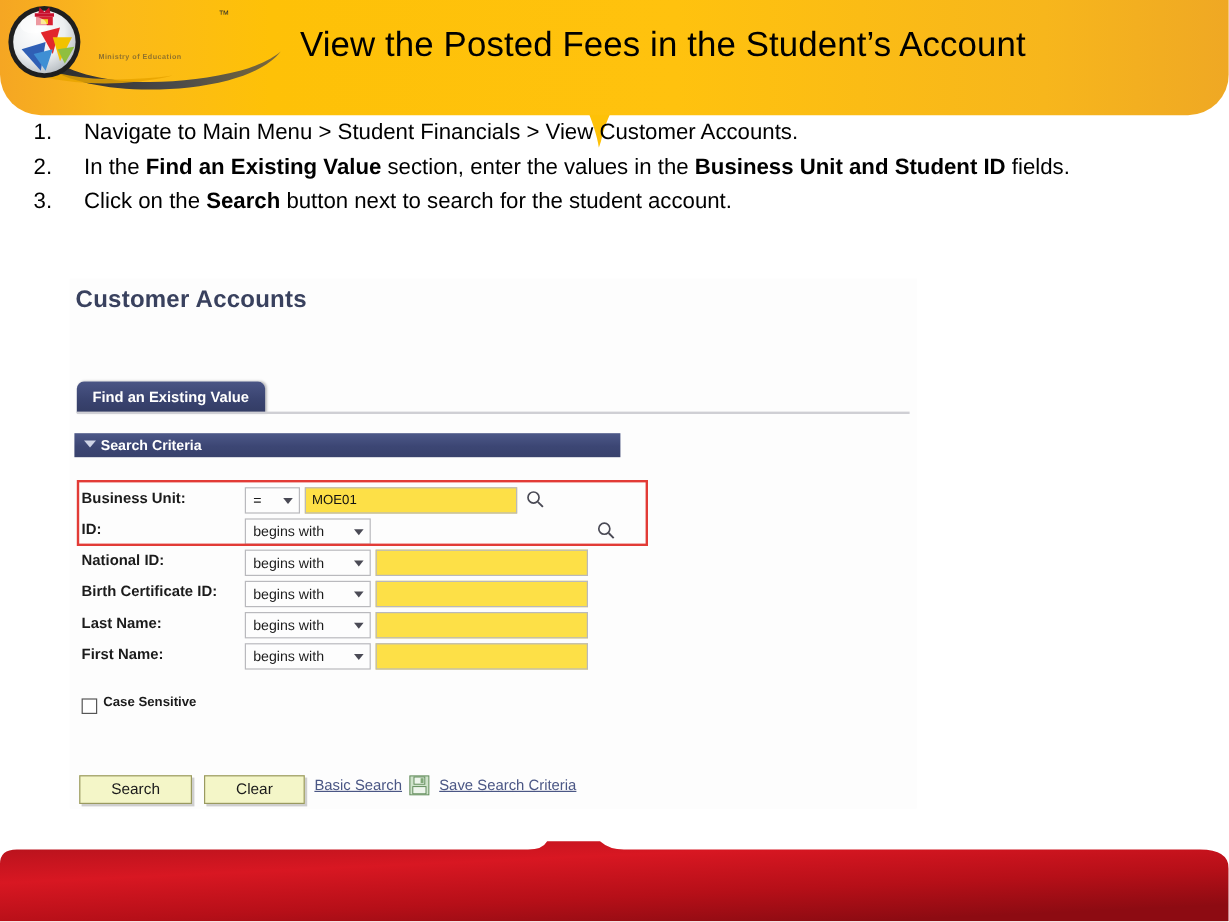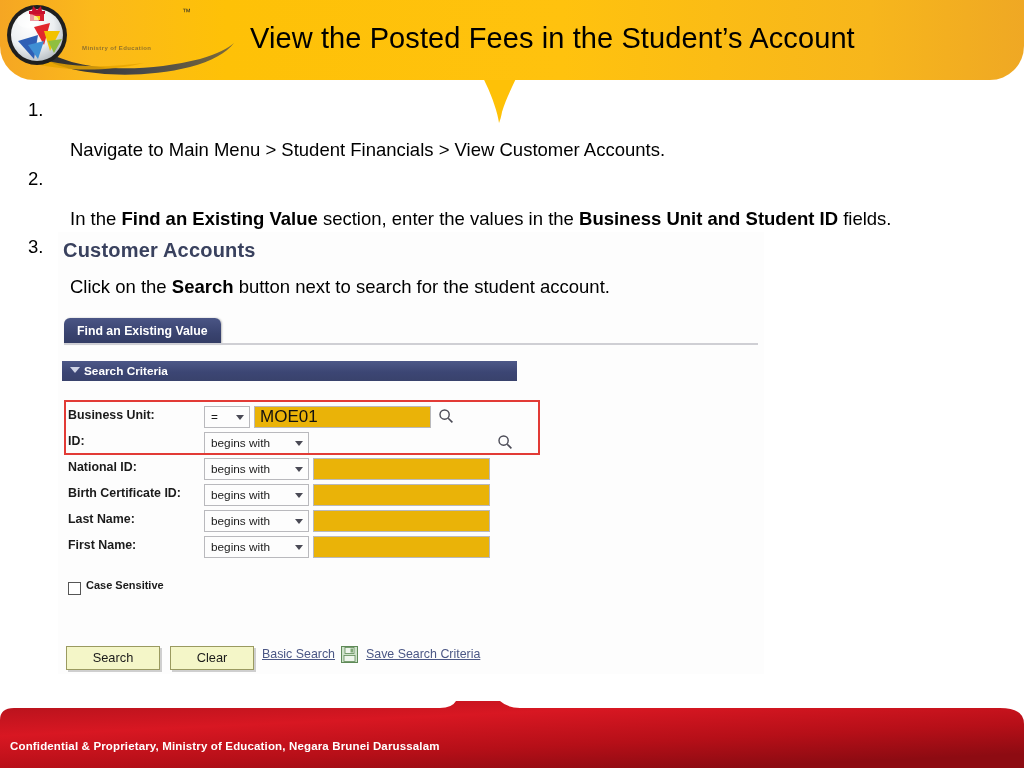--- a/index.html
+++ b/index.html
@@ -5,21 +5,21 @@
   html,body{margin:0;padding:0;}
   body{
     width:1024px;height:768px;
     background:#ffffff;
     font-family:"Liberation Sans", sans-serif;
     position:relative;overflow:hidden;
   }
 
   
   #header-banner{
-    position:absolute;left:0;top:0;width:1024px;height:80px;
+    position:absolute;left:0;top:0;width:1024px;height:96px;
     background:linear-gradient(90deg,#f5a623 0%,#fbb91b 9%,#fec107 22%,#ffc20e 55%,#f7b61c 85%,#efa824 100%);
     border-bottom-left-radius:34px;border-bottom-right-radius:34px;
     z-index:3;
   }
   #header-tail{
     position:absolute;left:478px;top:62px;width:44px;height:62px;z-index:2;
   }
   #header-title{
     position:absolute;left:250px;top:22px;width:770px;
     font-size:29px;color:#000;font-weight:400;letter-spacing:.1px;
@@ -41,21 +41,21 @@
   }
 
   
   #instructions{
     position:absolute;left:22px;top:96px;width:985px;
     font-size:18.5px;color:#000;line-height:28.5px;
     z-index:5;
   }
   .ins-row{display:flex;margin-bottom:0px;}
   .ins-num{width:42px;flex:0 0 42px;text-align:left;padding-left:6px;}
-  .ins-txt{flex:1;text-align:justify;text-justify:inter-word;margin-top:40px;}
+  .ins-txt{flex:1;text-align:justify;text-justify:inter-word;}
   .ins-txt.last-line{text-align:left;}
   .b{font-weight:bold;}
 
   
   #ps-shot{
     position:absolute;left:58px;top:232px;width:706px;height:442px;
     background:#fdfdfd;z-index:2;
   }
   #ps-page-title{
     position:absolute;left:5px;top:7px;font-size:20px;font-weight:bold;
@@ -104,22 +104,22 @@
     position:absolute;height:20px;border:1px solid #b9b9bd;background:#fdfdfd;
     font-size:11.8px;color:#1b1b1b;line-height:20px;
   }
   .crit-op .op-text{position:absolute;left:6px;top:0;}
   .crit-op .op-caret{
     position:absolute;right:5px;top:8px;width:0;height:0;
     border-left:4px solid transparent;border-right:4px solid transparent;
     border-top:5px solid #4a4a55;
   }
   .crit-input{
-    position:absolute;height:20px;border:1px solid #b9b9bd;background:#eab308;
-    font-size:17px;color:#111;line-height:20px;
+    position:absolute;height:20px;border:1px solid #b9b9bd;background:#fde047;
+    font-size:11px;color:#111;line-height:20px;
   }
   .crit-input .iv{position:absolute;left:5px;top:0;}
   .crit-mag{position:absolute;width:16px;height:16px;}
 
   
   #case-sensitive{position:absolute;left:10px;top:348px;}
   #cs-box{
     position:absolute;left:0;top:2px;width:11px;height:11px;
     border:1.5px solid #565656;background:#fff;
   }
@@ -327,14 +327,13 @@
     <defs>
       <linearGradient id="footG" x1="0" y1="0" x2="0.7" y2="1">
         <stop offset="0%" stop-color="#b3121c"></stop>
         <stop offset="35%" stop-color="#d81722"></stop>
         <stop offset="70%" stop-color="#b60f18"></stop>
         <stop offset="100%" stop-color="#8d0b12"></stop>
       </linearGradient>
     </defs>
     <path d="M0 68 L0 20 Q0 8 14 8 L440 8 Q452 8 456 1 L500 1 Q508 8 520 8 L1000 8 Q1024 8 1024 24 L1024 68 Z" fill="url(#footG)"></path>
   </svg>
-  <div id="footer-text">Confidential &amp; Proprietary, Ministry of Education, Negara Brunei Darussalam</div>
 </div>
 
 </body></html>

